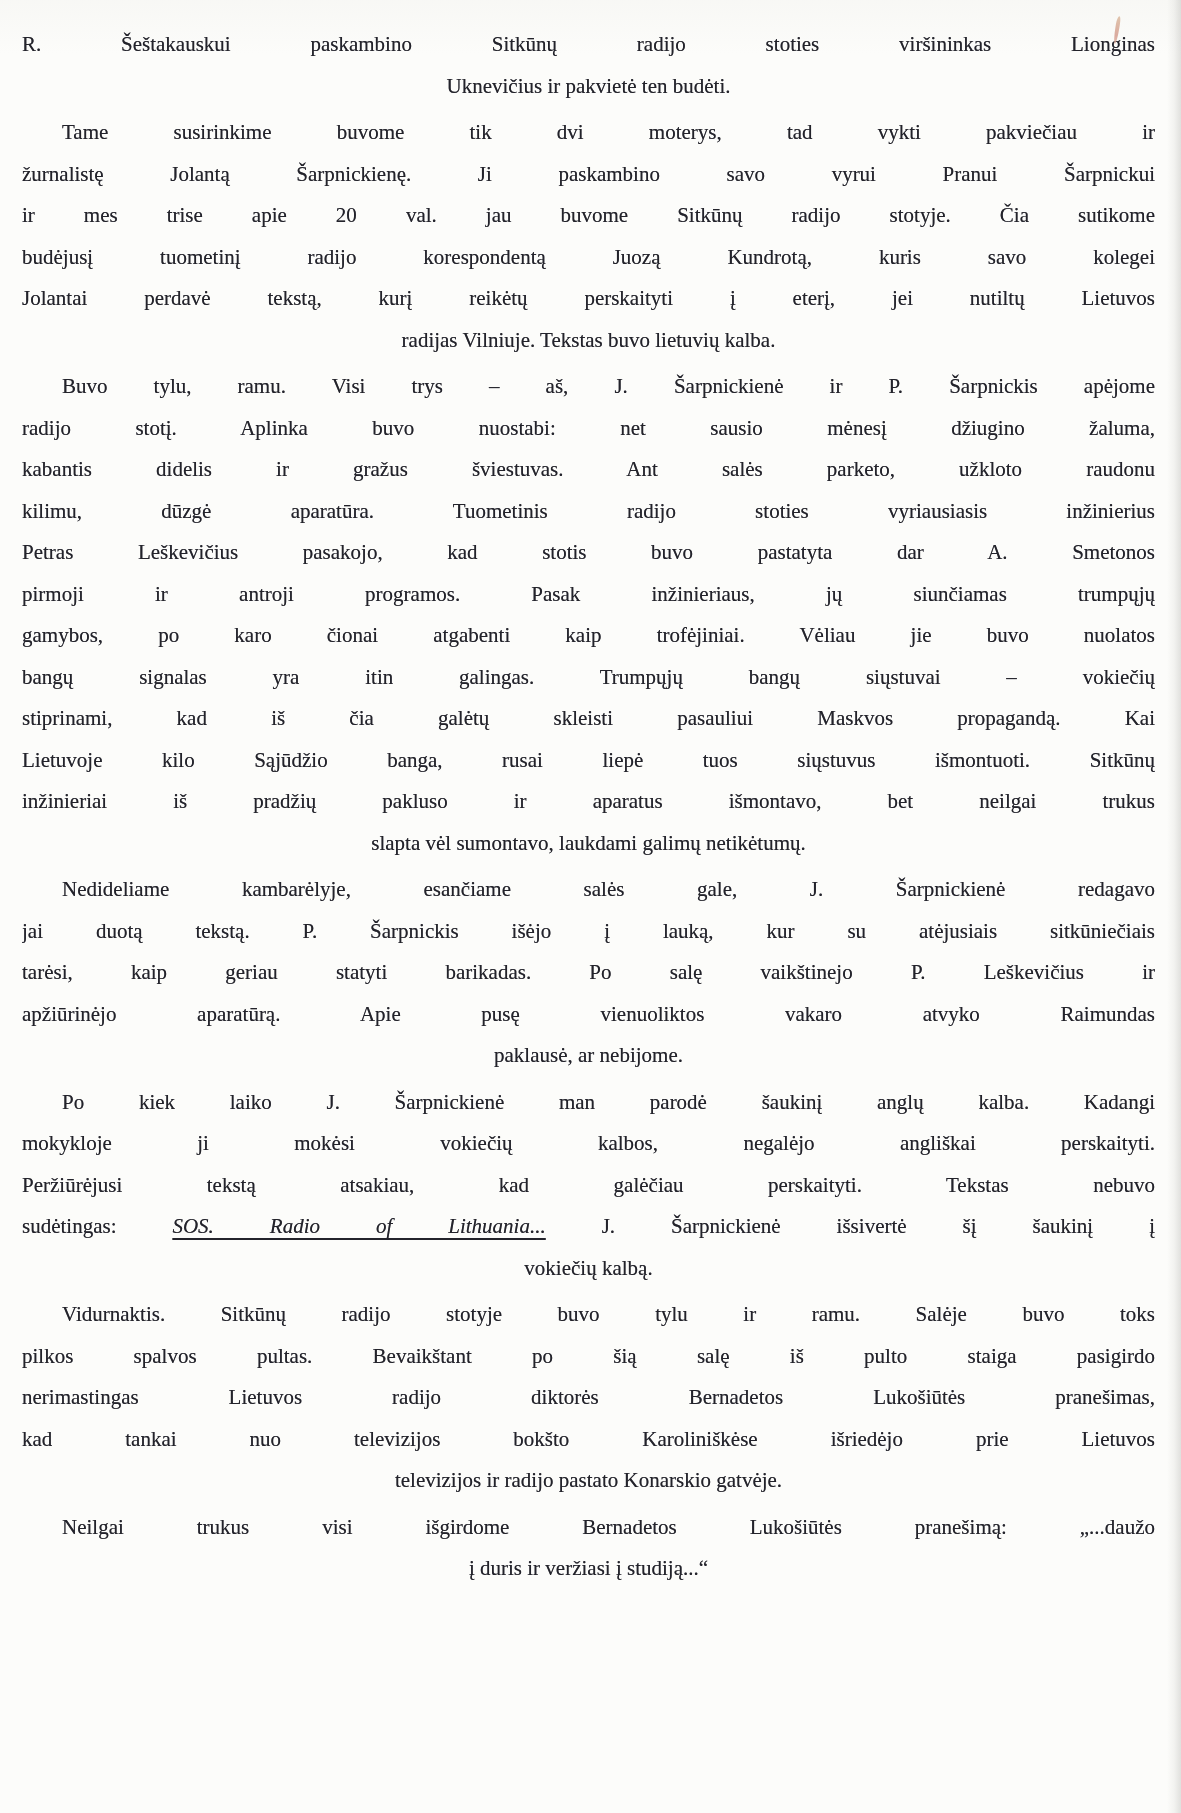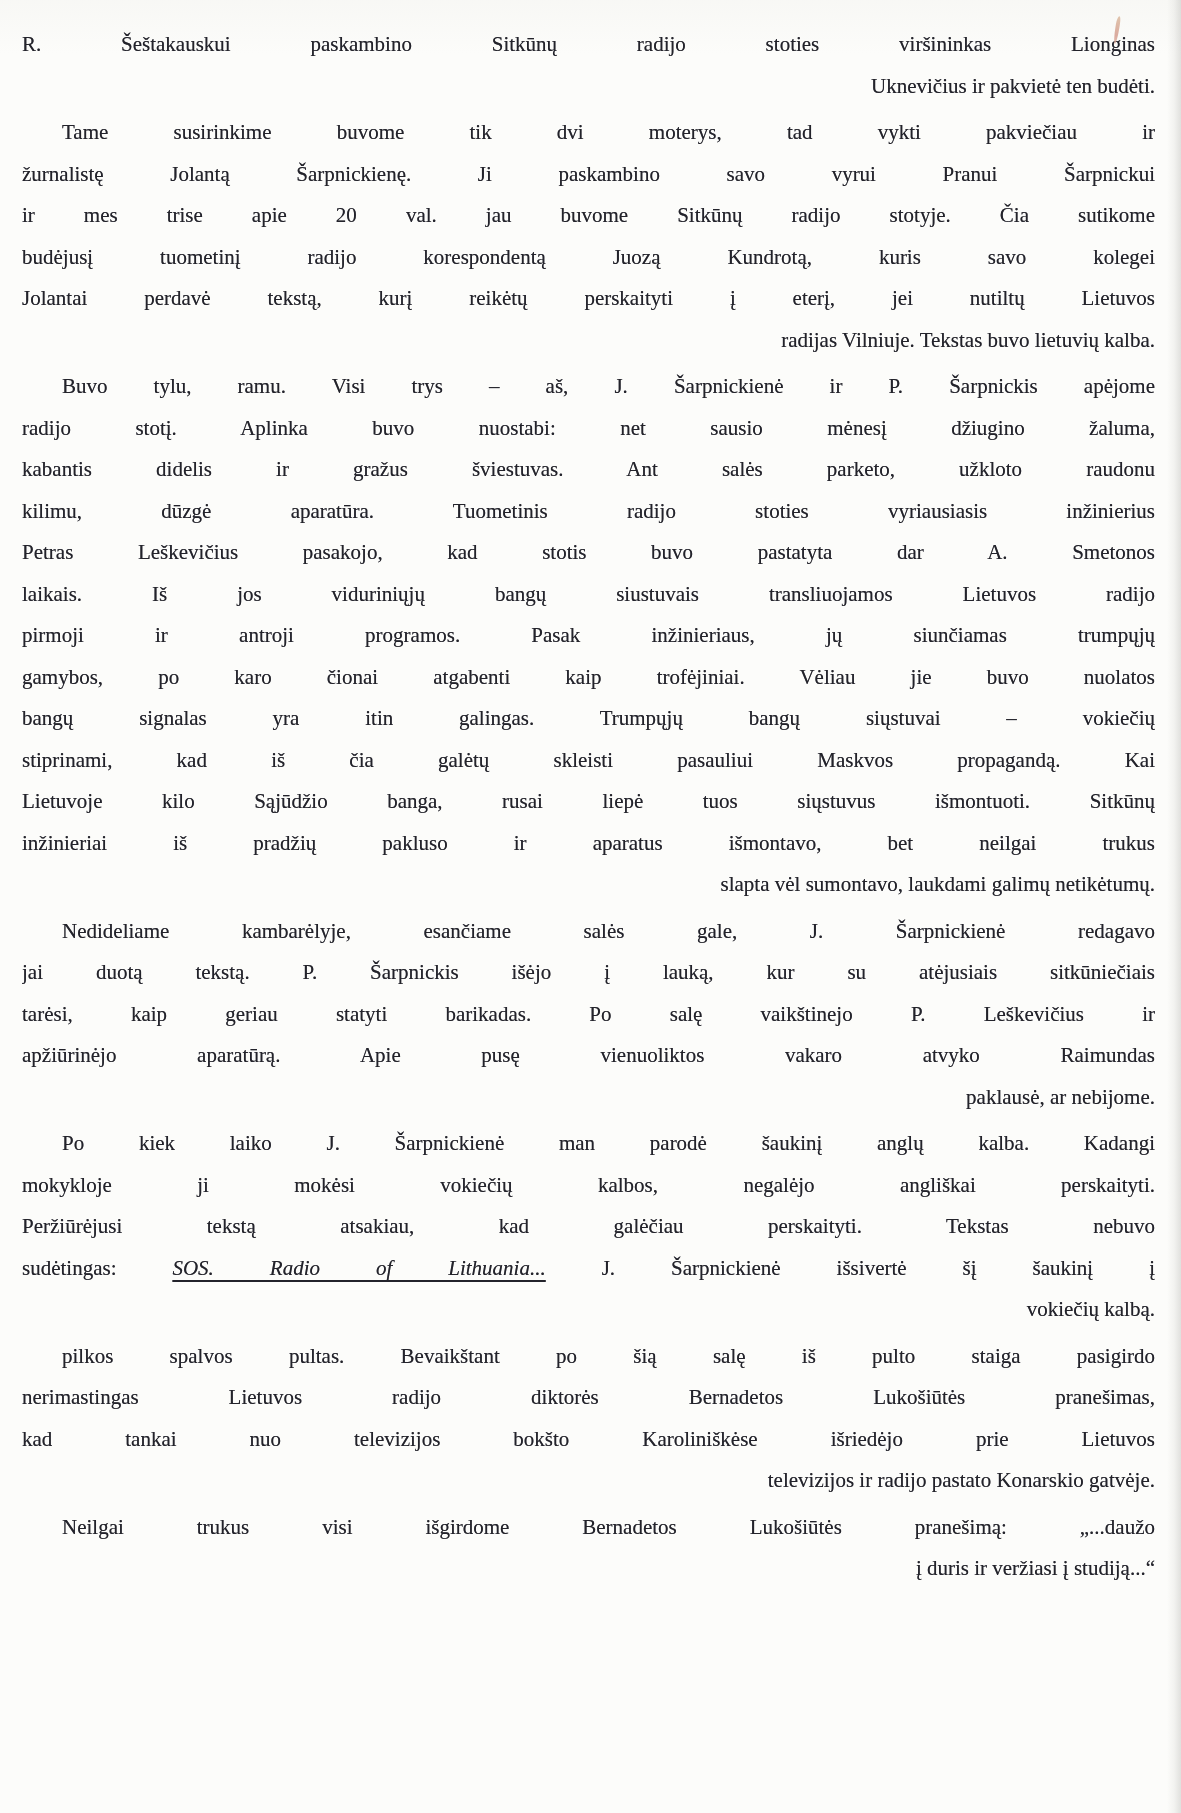--- a/index.html
+++ b/index.html
@@ -52,21 +52,21 @@
     top: 24px;
     width: 1133px;
     font-size: 21px;
     line-height: 41.5px;
     text-shadow: 0 0 0.5px rgba(25,25,35,0.55);
     overflow: hidden;
   }
   .para { margin: 0; }
   .para + .para { margin-top: 5px; }
   .para.indent .line:first-child { padding-left: 40px; }
-  .line { text-align: right; }
+  .line { text-align: center; }
   .line.just {
     text-align: justify;
     text-align-last: justify;
   }
   .italic-underline {
     font-style: italic;
     text-decoration: underline;
     text-decoration-thickness: 2px;
     text-underline-offset: 5px;
   }
@@ -87,21 +87,20 @@
         <div class="line just">budėjusį tuometinį radijo korespondentą Juozą Kundrotą, kuris savo kolegei</div>
         <div class="line just">Jolantai perdavė tekstą, kurį reikėtų perskaityti į eterį, jei nutiltų Lietuvos</div>
         <div class="line">radijas Vilniuje. Tekstas buvo lietuvių kalba.</div>
       </div>
       <div class="para indent">
         <div class="line just">Buvo tylu, ramu. Visi trys – aš, J. Šarpnickienė ir P. Šarpnickis apėjome</div>
         <div class="line just">radijo stotį. Aplinka buvo nuostabi: net sausio mėnesį džiugino žaluma,</div>
         <div class="line just">kabantis didelis ir gražus šviestuvas. Ant salės parketo, užkloto raudonu</div>
         <div class="line just">kilimu, dūzgė aparatūra. Tuometinis radijo stoties vyriausiasis inžinierius</div>
         <div class="line just">Petras Leškevičius pasakojo, kad stotis buvo pastatyta dar A. Smetonos</div>
-        <div class="line just">laikais. Iš jos viduriniųjų bangų siustuvais transliuojamos Lietuvos radijo</div>
         <div class="line just">pirmoji ir antroji programos. Pasak inžinieriaus, jų siunčiamas trumpųjų</div>
         <div class="line just">gamybos, po karo čionai atgabenti kaip trofėjiniai. Vėliau jie buvo nuolatos</div>
         <div class="line just">bangų signalas yra itin galingas. Trumpųjų bangų siųstuvai – vokiečių</div>
         <div class="line just">stiprinami, kad iš čia galėtų skleisti pasauliui Maskvos propagandą. Kai</div>
         <div class="line just">Lietuvoje kilo Sąjūdžio banga, rusai liepė tuos siųstuvus išmontuoti. Sitkūnų</div>
         <div class="line just">inžinieriai iš pradžių pakluso ir aparatus išmontavo, bet neilgai trukus</div>
         <div class="line">slapta vėl sumontavo, laukdami galimų netikėtumų.</div>
       </div>
       <div class="para indent">
         <div class="line just">Nedideliame kambarėlyje, esančiame salės gale, J. Šarpnickienė redagavo</div>
@@ -111,20 +110,21 @@
         <div class="line">paklausė, ar nebijome.</div>
       </div>
       <div class="para indent">
         <div class="line just">Po kiek laiko J. Šarpnickienė man parodė šaukinį anglų kalba. Kadangi</div>
         <div class="line just">mokykloje ji mokėsi vokiečių kalbos, negalėjo angliškai perskaityti.</div>
         <div class="line just">Peržiūrėjusi tekstą atsakiau, kad galėčiau perskaityti. Tekstas nebuvo</div>
         <div class="line just"><span>sudėtingas: </span><span class="italic-underline">SOS. Radio of Lithuania...</span><span> J. Šarpnickienė išsivertė šį šaukinį į</span></div>
         <div class="line">vokiečių kalbą.</div>
       </div>
       <div class="para indent">
+        <div class="line just">Vidurnaktis. Sitkūnų radijo stotyje buvo tylu ir ramu. Salėje buvo toks</div>
         <div class="line just">pilkos spalvos pultas. Bevaikštant po šią salę iš pulto staiga pasigirdo</div>
         <div class="line just">nerimastingas Lietuvos radijo diktorės Bernadetos Lukošiūtės pranešimas,</div>
         <div class="line just">kad tankai nuo televizijos bokšto Karoliniškėse išriedėjo prie Lietuvos</div>
         <div class="line">televizijos ir radijo pastato Konarskio gatvėje.</div>
       </div>
       <div class="para indent">
         <div class="line just">Neilgai trukus visi išgirdome Bernadetos Lukošiūtės pranešimą: „...daužo</div>
         <div class="line">į duris ir veržiasi į studiją...“</div>
       </div>
     </div>

